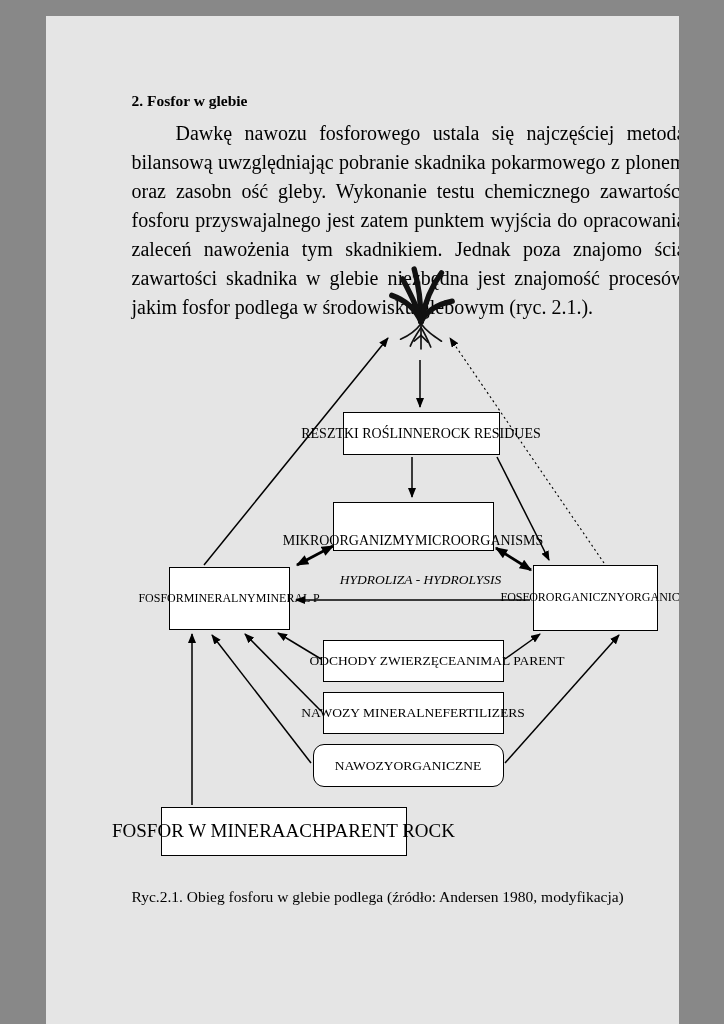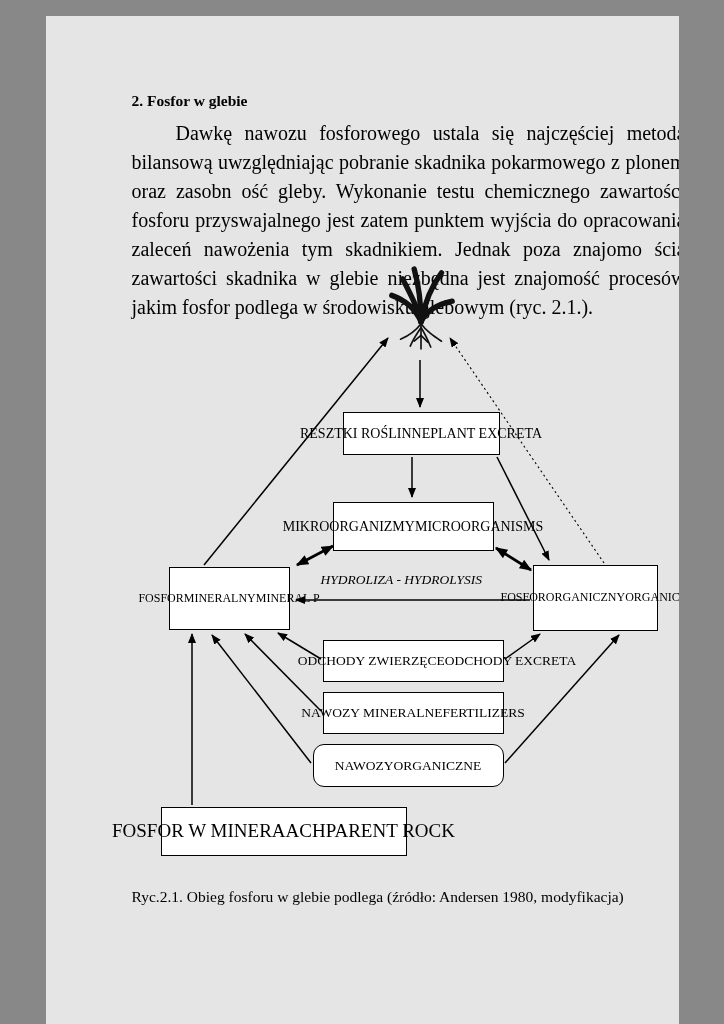--- a/index.html
+++ b/index.html
@@ -26,30 +26,30 @@
   .edge.double{stroke-width:2.8;}
   .edge.dotted{stroke-width:1.1;stroke-dasharray:2 3;}
   .plant{position:absolute;left:336px;top:246px;width:78px;height:95px;}
   .box{
     position:absolute;border:1.4px solid #000;background:#fff;
     display:flex;flex-direction:row;align-items:center;justify-content:center;
     text-align:center;line-height:1.28;box-sizing:border-box;
   }
   .box span{display:block;white-space:nowrap;}
   .box-residues{left:297px;top:396px;width:157px;height:43px;font-size:14px;}
-  .box-micro{left:287px;top:486px;width:161px;height:49px;font-size:14px;}
+  .box-micro{left:287px;top:486px;width:161px;height:49px;font-size:14px;align-items:flex-end;}
   .box-mineral{left:123px;top:551px;width:121px;height:63px;font-size:12px;}
   .box-organic{left:487px;top:549px;width:125px;height:66px;font-size:12px;}
   .box-excreta{left:277px;top:624px;width:181px;height:42px;font-size:13.5px;padding-left:48px;}
   .box-fert{left:277px;top:676px;width:181px;height:42px;font-size:13.5px;text-align:right;}
   .box-orgfert{left:267px;top:728px;width:191px;height:43px;font-size:13.5px;border-radius:11px;}
   .box-parent{left:115px;top:791px;width:246px;height:49px;font-size:19px;}
   .hydrolysis{
     position:absolute;left:275px;top:556px;width:200px;
-    font-style:italic;font-size:13.5px;
+    font-style:italic;font-size:13.5px;text-align:center;
   }
   .caption{
     position:absolute;left:86px;top:872px;width:560px;
     font-size:15.5px;margin:0;
   }
 </style>
 </head>
 <body>
 
 <div class="page">
@@ -101,21 +101,21 @@
           <path d="M40,66 C44,72 47,79 50,86"></path>
           <path d="M40,74 L33,80"></path>
           <path d="M40,74 L47,81"></path>
         </g>
       </g>
     </svg>
   </div>
 
   <div class="box box-residues">
     <span>RESZTKI ROŚLINNE</span>
-    <span>PLANT EXCRETA</span>
+    <span>ROCK RESIDUES</span>
   </div>
 
   <div class="box box-micro">
     <span>MIKROORGANIZMY</span>
     <span>MICROORGANISMS</span>
   </div>
 
   <div class="box box-mineral">
     <span>FOSFOR</span>
     <span>MINERALNY</span>
@@ -125,21 +125,21 @@
   <div class="box box-organic">
     <span>FOSFOR</span>
     <span>ORGANICZNY</span>
     <span>ORGANIC P</span>
   </div>
 
   <div class="hydrolysis">HYDROLIZA - HYDROLYSIS</div>
 
   <div class="box box-excreta">
     <span>ODCHODY ZWIERZĘCE</span>
-    <span>ODCHODY EXCRETA</span>
+    <span>ANIMAL PARENT</span>
   </div>
 
   <div class="box box-fert">
     <span>NAWOZY MINERALNE</span>
     <span>FERTILIZERS</span>
   </div>
 
   <div class="box box-orgfert">
     <span>NAWOZY</span>
     <span>ORGANICZNE</span>

